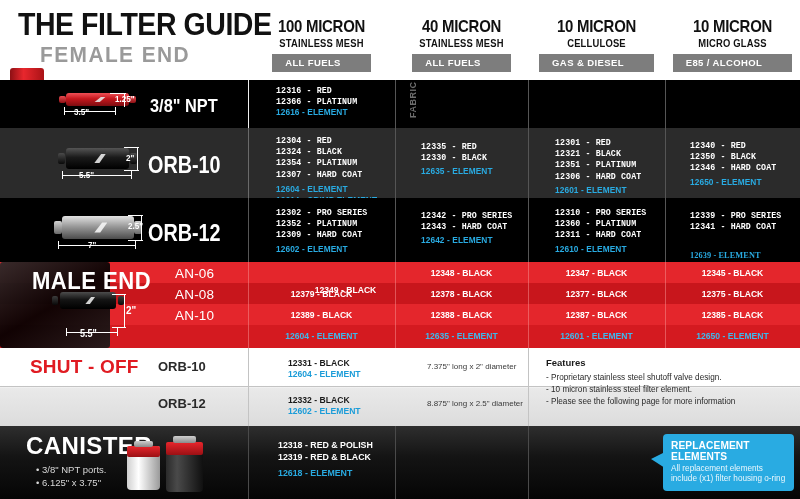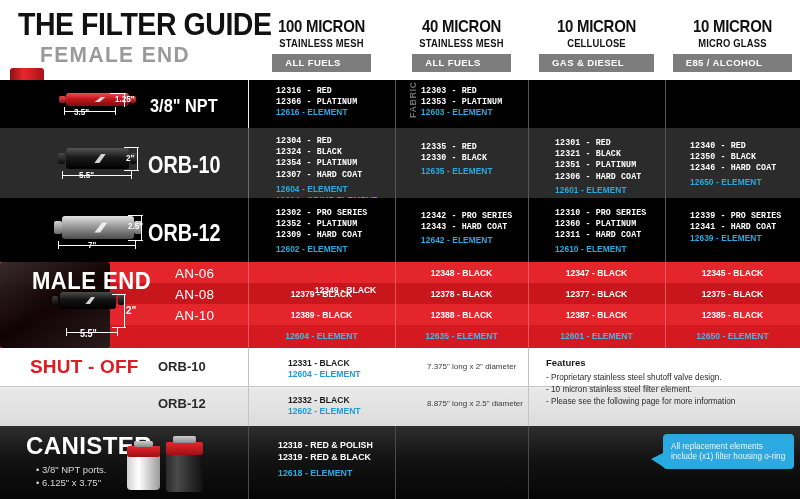--- a/index.html
+++ b/index.html
@@ -261,25 +261,20 @@
       <div class="vdiv" style="left:395px;"></div>
       <div class="vdiv" style="left:528px;"></div>
       <div class="vdiv" style="left:665px;"></div>
 
       <div class="cell" style="left:276px;">
         <div class="pn">12316 - RED</div>
         <div class="pn">12366 - PLATINUM</div>
         <div class="el">12616 - ELEMENT</div>
       </div>
       <div class="fabric" style="left:408px; top:38px;">FABRIC</div>
-      <div class="cell" style="left:421px;">
-        <div class="pn">12303 - RED</div>
-        <div class="pn">12353 - PLATINUM</div>
-        <div class="el">12603 - ELEMENT</div>
-      </div>
       <div class="cell" style="left:555px;"></div>
       <div class="cell" style="left:690px;"></div>
     </div>
 
     <div class="rowdark alt" style="top:48px; height:70px;">
       <div class="filt" style="left:66px; top:20px; width:63px; height:21px;">
         <div class="body" style="background:linear-gradient(to bottom,#555,#1a1a1a 45%,#000);"></div>
         <div class="endl" style="left:-8px; background:linear-gradient(to bottom,#4a4a4a,#0a0a0a);"></div>
         <div class="endr" style="right:-8px; background:linear-gradient(to bottom,#4a4a4a,#0a0a0a);"></div>
         <div class="logo-a"></div>
@@ -364,21 +359,21 @@
       </div>
       <div class="cell" style="left:555px; padding-top:9px;">
         <div class="pn">12310 - PRO SERIES</div>
         <div class="pn">12360 - PLATINUM</div>
         <div class="pn">12311 - HARD COAT</div>
         <div class="el" style="margin-top:3px;">12610 - ELEMENT</div>
       </div>
       <div class="cell" style="left:690px; padding-top:12px;">
         <div class="pn">12339 - PRO SERIES</div>
         <div class="pn">12341 - HARD COAT</div>
-        <div class="el" style="margin-top:1px;">12639 - ELEMENT</div>
+        <div class="el" style="margin-top:18px;font-family:Liberation Serif, serif;">12639 - ELEMENT</div>
       </div>
     </div>
   </div>
 
   <div class="band redband" style="top:262px; height:86px;">
     <div class="redrow r0" style="top:0px; height:21px;"></div>
     <div class="redrow r1" style="top:21px; height:21px;"></div>
     <div class="redrow r2" style="top:42px; height:21px;"></div>
     <div class="redrow r3" style="top:63px; height:23px;"></div>
 
@@ -481,16 +476,17 @@
     <div class="can-cell" style="left:278px; top:13px;">
       <div class="pn">12318 - RED &amp; POLISH</div>
       <div class="pn">12319 - RED &amp; BLACK</div>
       <div class="el" style="margin-top:4px;">12618 - ELEMENT</div>
     </div>
 
   </div>
 
   <div class="callout-tail"></div>
   <div class="callout">
+    <div class="ct">REPLACEMENT ELEMENTS</div>
     <div class="cb">All replacement elements include (x1) filter housing o-ring</div>
   </div>
 
 </div>
 
 </body></html>

